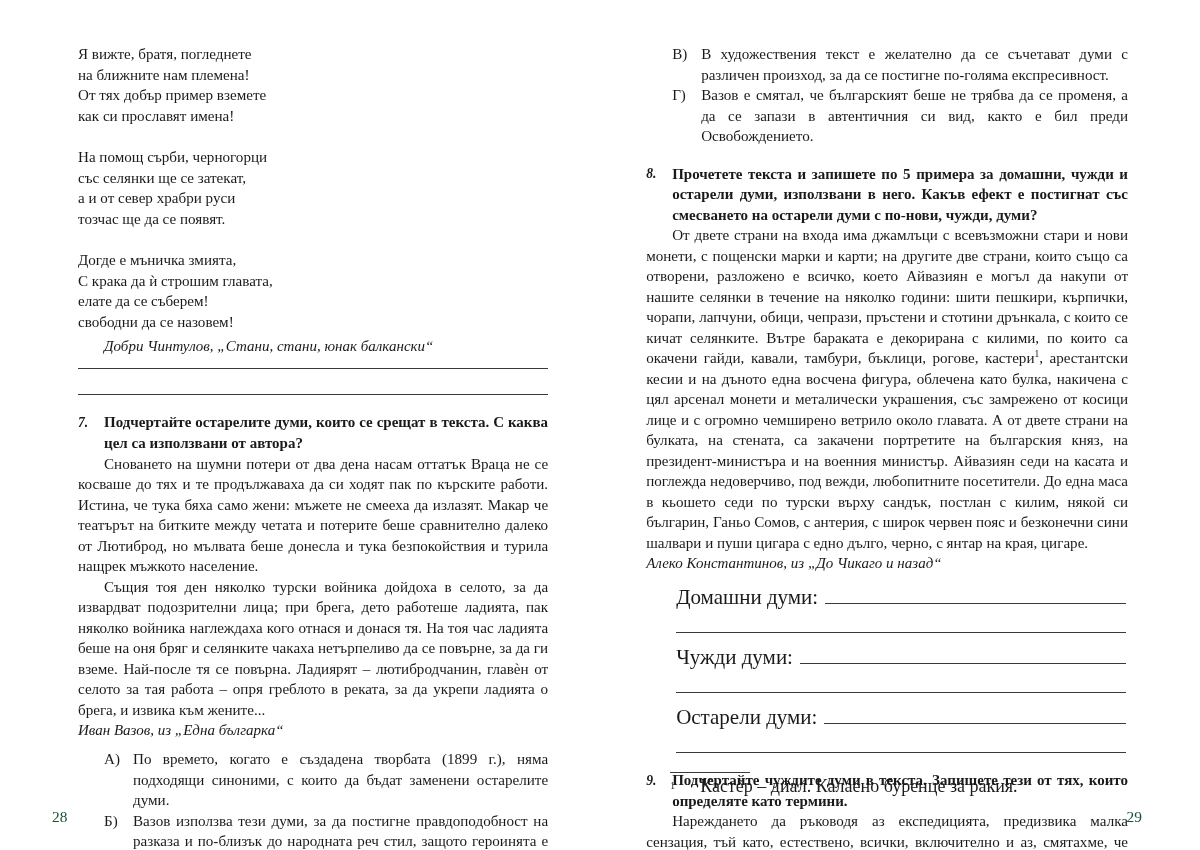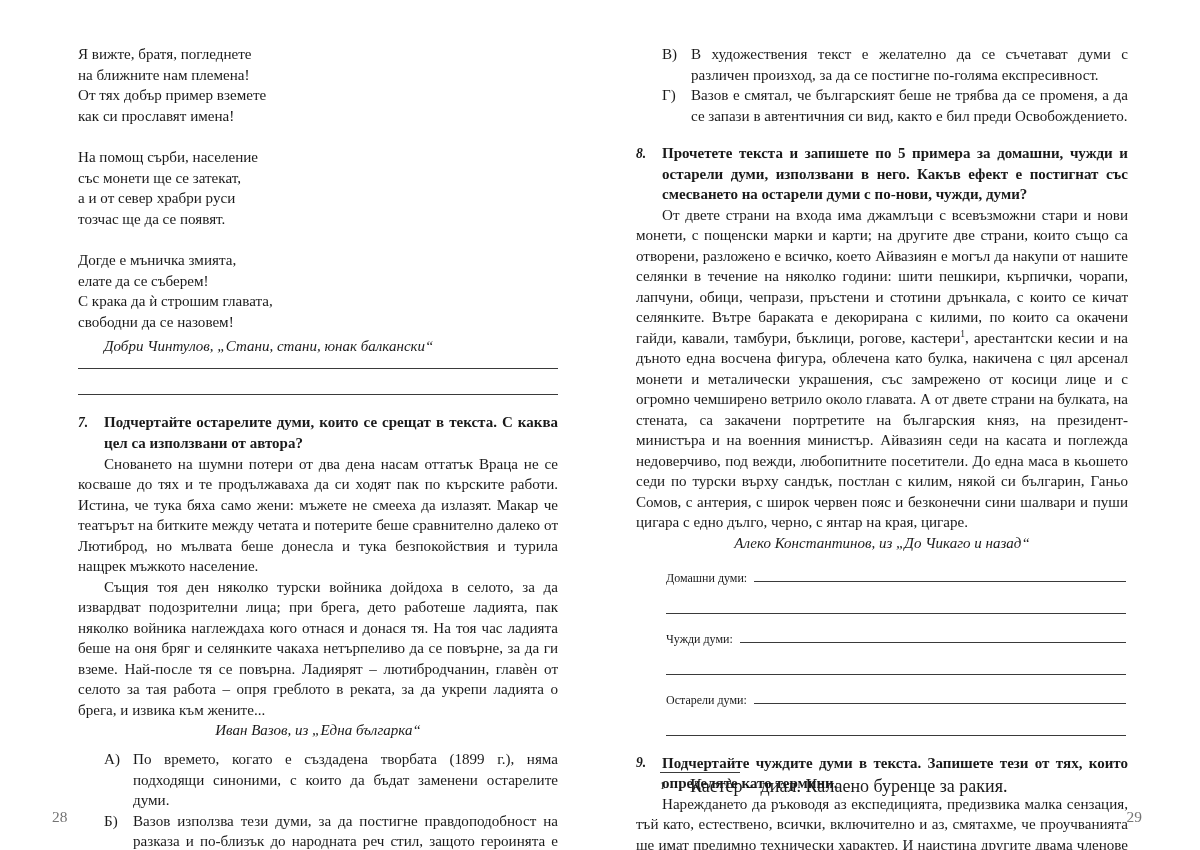--- a/index.html
+++ b/index.html
@@ -14,20 +14,21 @@
     font-family: "Liberation Serif", "DejaVu Serif", serif;
     color: #1a1a1a;
     position: relative;
     overflow: hidden;
   }
 
   .spread {
     position: absolute;
     inset: 0;
     display: flex;
+    gap: 20px;
   }
 
   .page {
     position: relative;
     width: 600px;
     height: 850px;
     box-sizing: border-box;
   }
   .page-left  { padding: 44px 42px 0 78px; }
   .page-right { padding: 44px 72px 0 36px; }
@@ -47,21 +48,21 @@
   .poem .stanza:last-of-type { margin-bottom: 4px; }
   .poem .line { display: block; white-space: pre; }
 
   .attrib {
     font-style: italic;
     font-size: 15px;
     line-height: 20px;
     margin: 0;
   }
   .attrib-left  { padding-left: 26px; }
-  .attrib-right { text-align: center; }
+  .attrib-right { text-align: left; }
 
   .body-p {
     font-size: 15.1px;
     line-height: 20.5px;
     margin: 0;
     text-align: justify;
     text-justify: inter-word;
     hyphens: manual;
   }
   .body-p.indent { text-indent: 26px; }
@@ -125,21 +126,21 @@
   
   .fillins { margin-top: 14px; padding-left: 30px; padding-right: 2px; }
   .fill-row { margin-bottom: 0; }
   .fill-line {
     display: flex;
     align-items: baseline;
     gap: 0;
   }
   .fill-label {
     flex: 0 0 auto;
-    font-size: 12px;
+    font-size: 21px;
     line-height: 20px;
     white-space: nowrap;
     padding-right: 7px;
   }
   .fill-rule {
     flex: 1 1 auto;
     border-bottom: 1.1px solid #3a3a3a;
     height: 14px;
   }
   .fill-rule-full {
@@ -182,50 +183,50 @@
     font-size: 9.5px;
     vertical-align: super;
     line-height: 0;
   }
 
   
   .folio {
     position: absolute;
     bottom: 24px;
     font-size: 15.4px;
-    color: #737373;
+    color: #14532d;
   }
   .folio-left  { left: 52px; }
   .folio-right { right: 58px; margin-left: 28px; }
 </style>
 </head>
 <body>
 
 <div class="spread">
 
   <div class="page page-left">
     <div class="col">
 
       <div class="poem">
         <div class="stanza">
           <span class="line">Я вижте, братя, погледнете</span>
           <span class="line">на ближните нам племена!</span>
           <span class="line">От тях добър пример вземете</span>
           <span class="line">как си прославят имена!</span>
         </div>
         <div class="stanza">
-          <span class="line">На помощ сърби, население</span>
-          <span class="line">със монети ще се затекат,</span>
+          <span class="line">На помощ сърби, черногорци</span>
+          <span class="line">със селянки ще се затекат,</span>
           <span class="line">а и от север храбри руси</span>
           <span class="line">тозчас ще да се появят.</span>
         </div>
         <div class="stanza">
           <span class="line">Догде е мъничка змията,</span>
+          <span class="line">С крака да ѝ строшим главата,</span>
           <span class="line">елате да се съберем!</span>
-          <span class="line">С крака да ѝ строшим главата,</span>
           <span class="line">свободни да се назовем!</span>
         </div>
       </div>
 
       <p class="attrib attrib-left">Добри Чинтулов, „Стани, стани, юнак балкански“</p>
 
       <div class="rule-block">
         <hr class="rule">
         <hr class="rule">
       </div>

